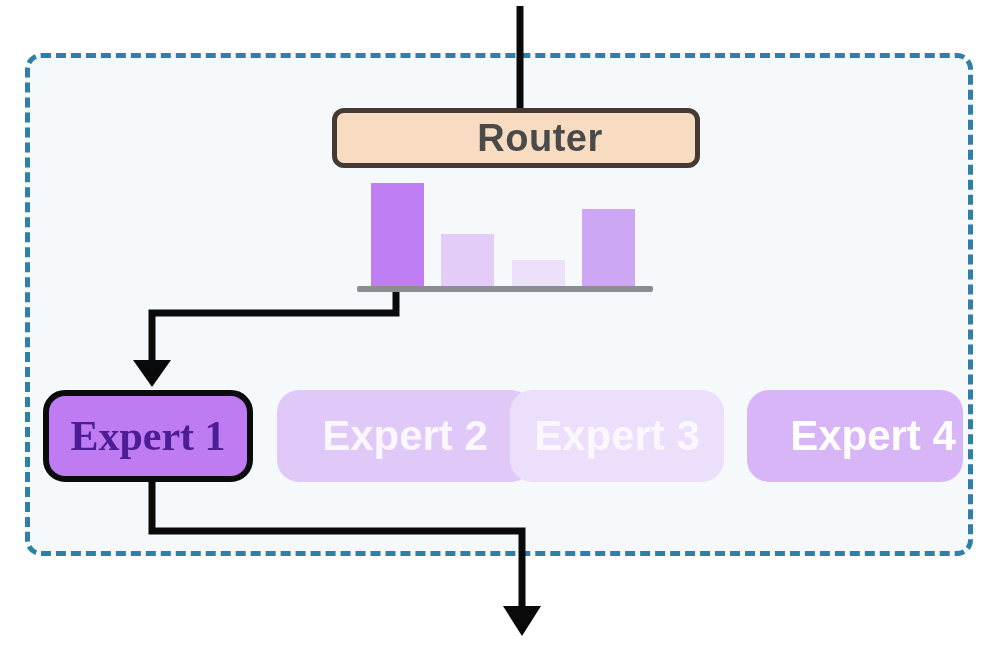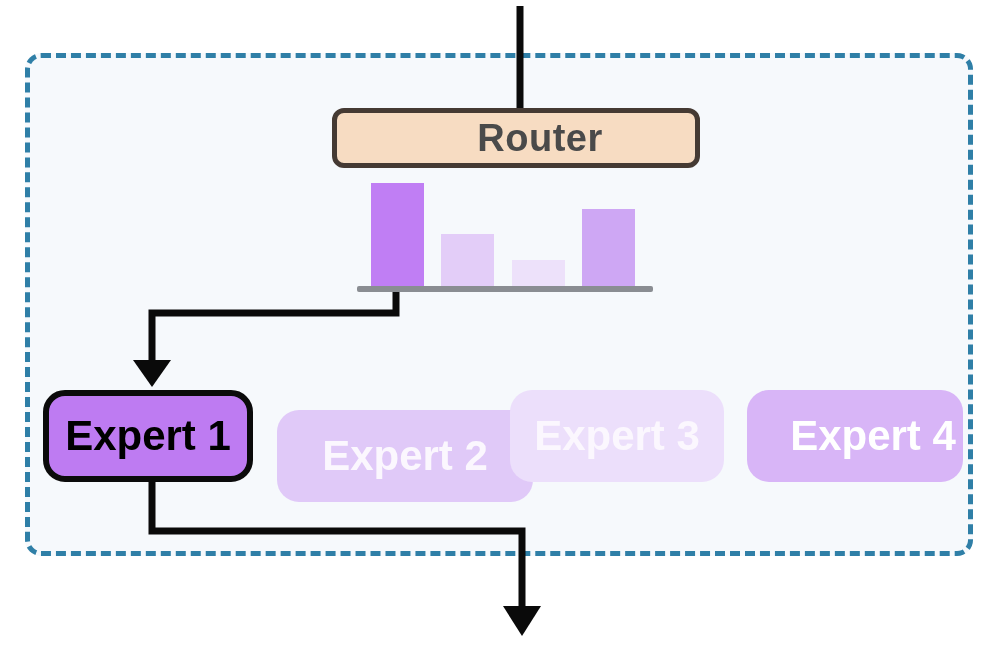--- a/index.html
+++ b/index.html
@@ -88,21 +88,21 @@
     border-radius: 22px;
     display: flex;
     align-items: center;
     justify-content: center;
     font-size: 42px;
     font-weight: 700;
     color: #ffffff;
     white-space: nowrap;
   }
   .expert-1 { left: 43px;  width: 210px; }
-  .expert-2 { left: 277px; width: 256px; margin-top: 20px; }
+  .expert-2 { left: 277px; width: 256px; }
   .expert-3 { left: 510px; width: 214px; }
   .expert-4 { left: 747px; width: 216px; padding-left: 36px; }
 </style>
 </head>
 <body>
 
 <div class="stage">
 
   <div class="moe-container" style="border-color: rgb(47, 127, 167); background: rgb(246, 249, 252);"></div>
 
@@ -122,21 +122,21 @@
     <div>
         <div class="bar" style="left: 14px; height: 103px; background: rgb(192, 126, 244);"></div>
         <div class="bar" style="left: 84px; height: 52px; background: rgb(227, 205, 248);"></div>
         <div class="bar" style="left: 155px; height: 26px; background: rgb(237, 225, 250);"></div>
         <div class="bar" style="left: 225px; height: 77px; background: rgb(206, 167, 244);"></div>
       </div>
     <div class="weights-baseline" style="background: rgb(138, 141, 146);"></div>
   </div>
 
   <div class="experts-row">
-    <div class="expert-box expert-1" style="background: rgb(190, 123, 242); color: #000000; border: 6px solid rgb(11, 11, 11);">
+    <div class="expert-box expert-1" style="background: rgb(190, 123, 242); color: #4c1d95; border: 6px solid rgb(11, 11, 11); font-family: Liberation Serif, serif;">
       <span>Expert 1</span>
     </div>
     <div class="expert-box expert-2" style="background: rgb(224, 201, 248); color: rgb(251, 247, 254);">
       <span>Expert 2</span>
     </div>
     <div class="expert-box expert-3" style="background: rgb(236, 223, 251); color: rgb(251, 247, 254);">
       <span>Expert 3</span>
     </div>
     <div class="expert-box expert-4" style="background: rgb(216, 181, 247); color: rgb(255, 255, 255);">
       <span>Expert 4</span>

